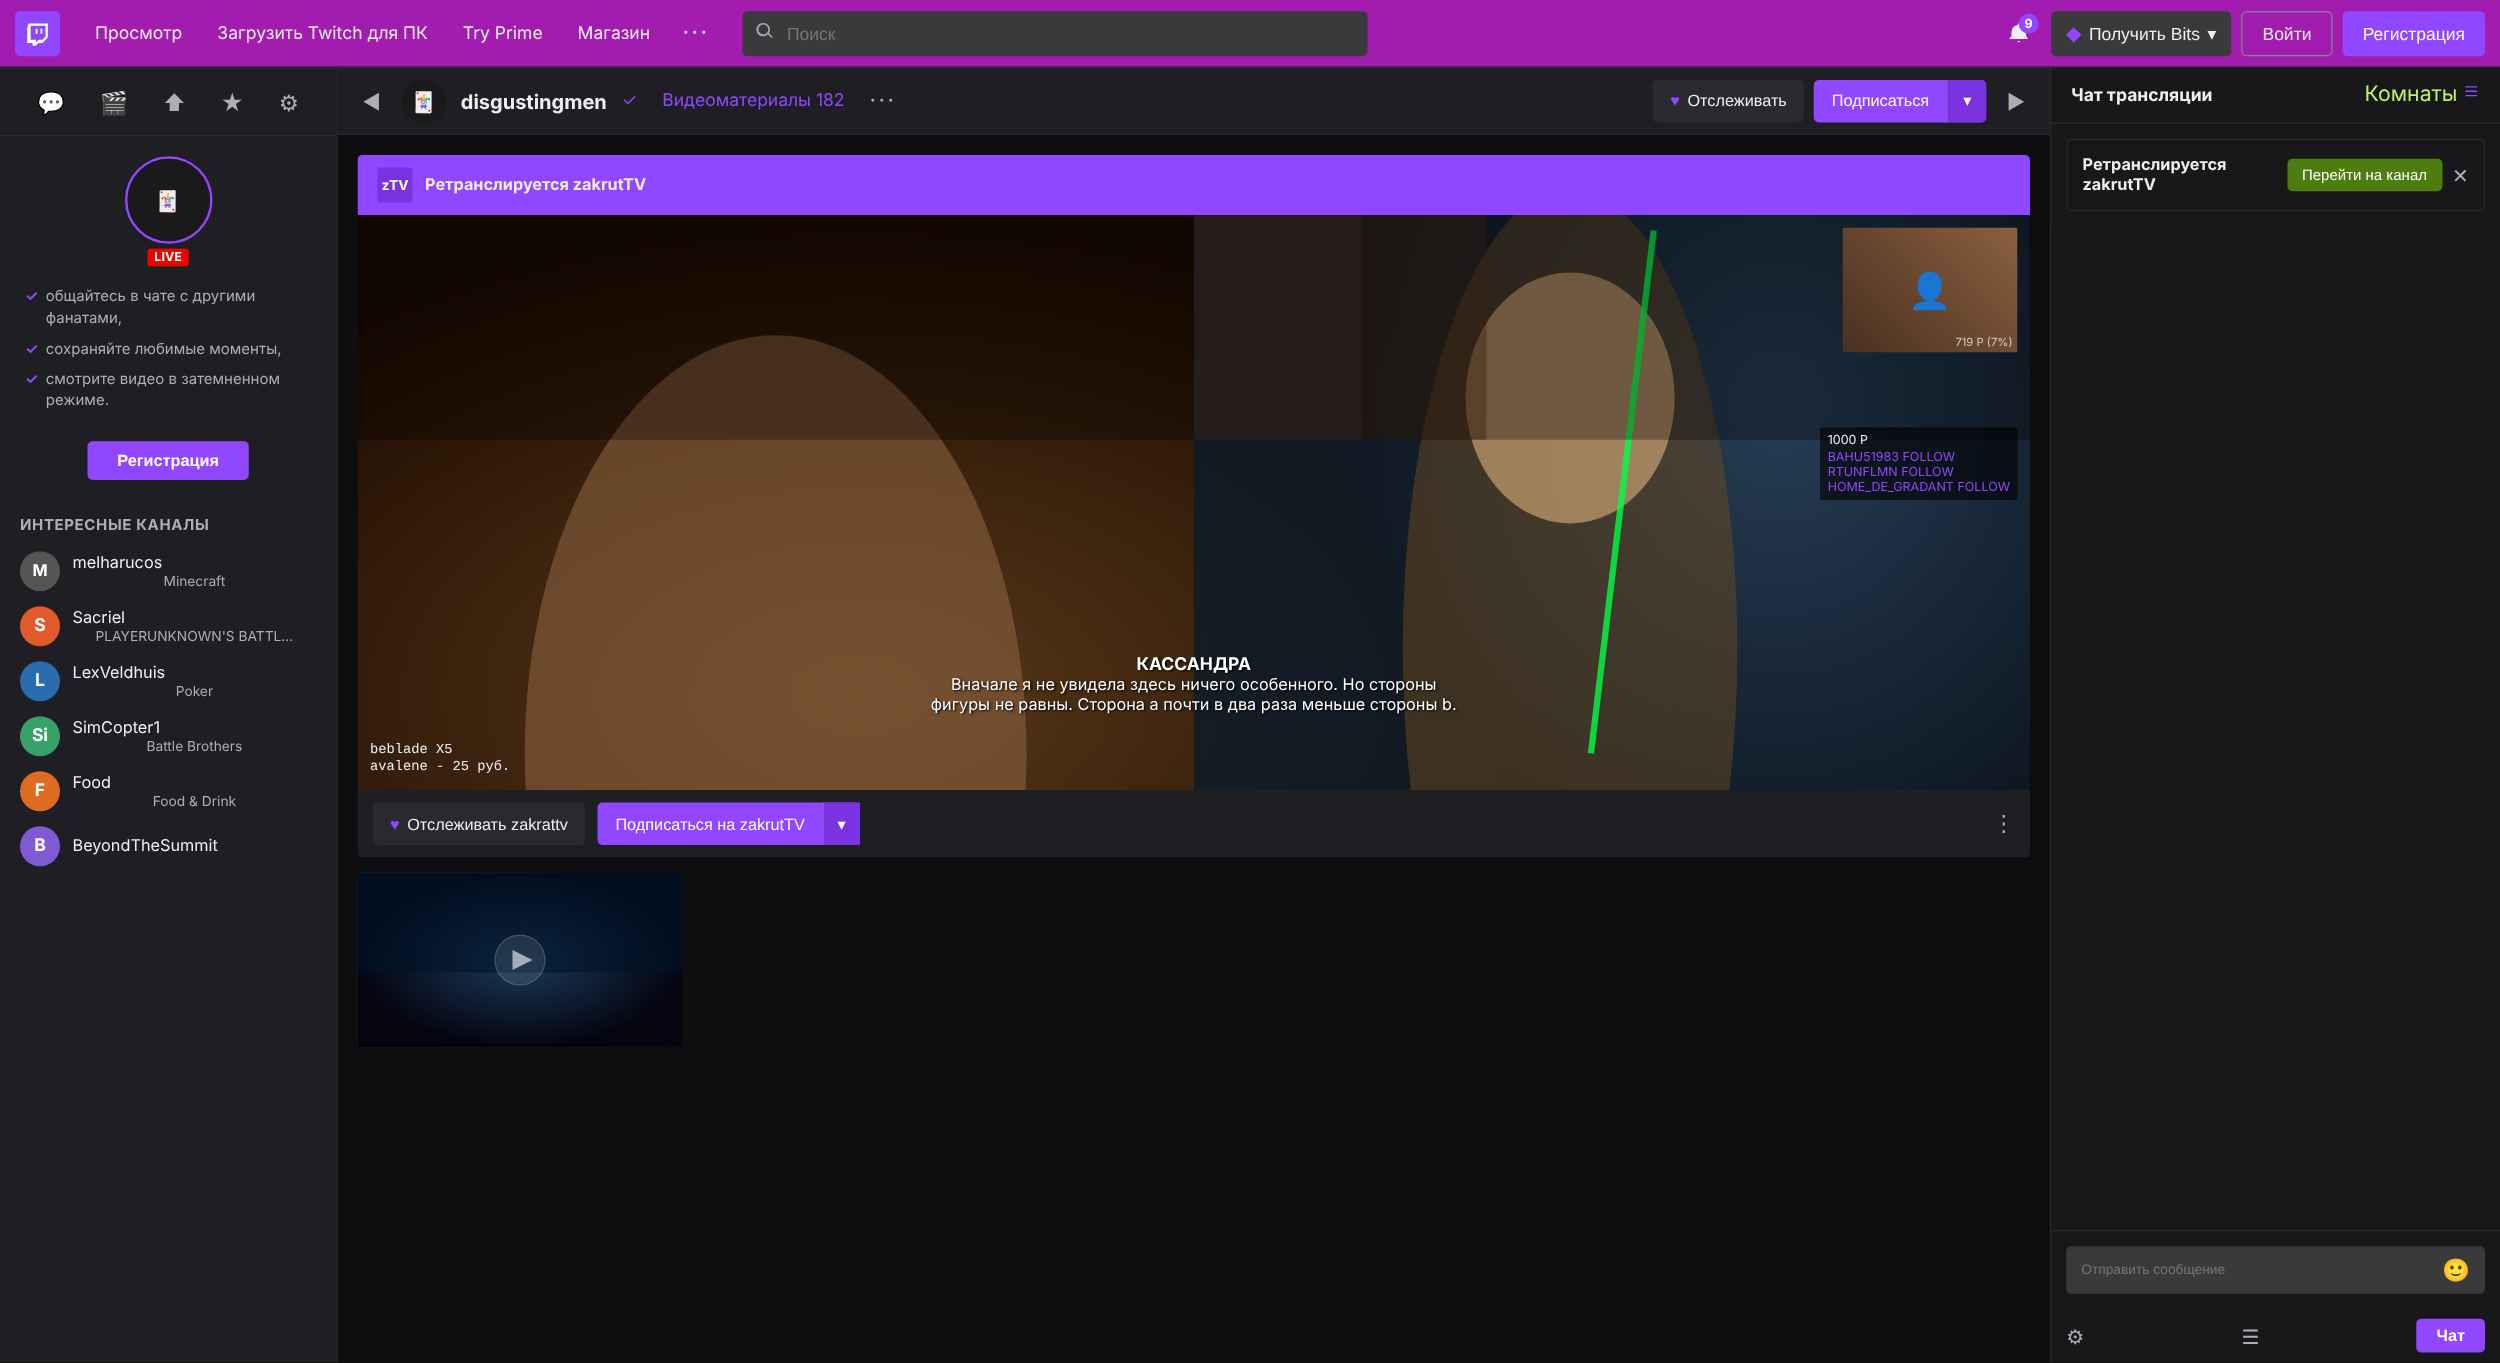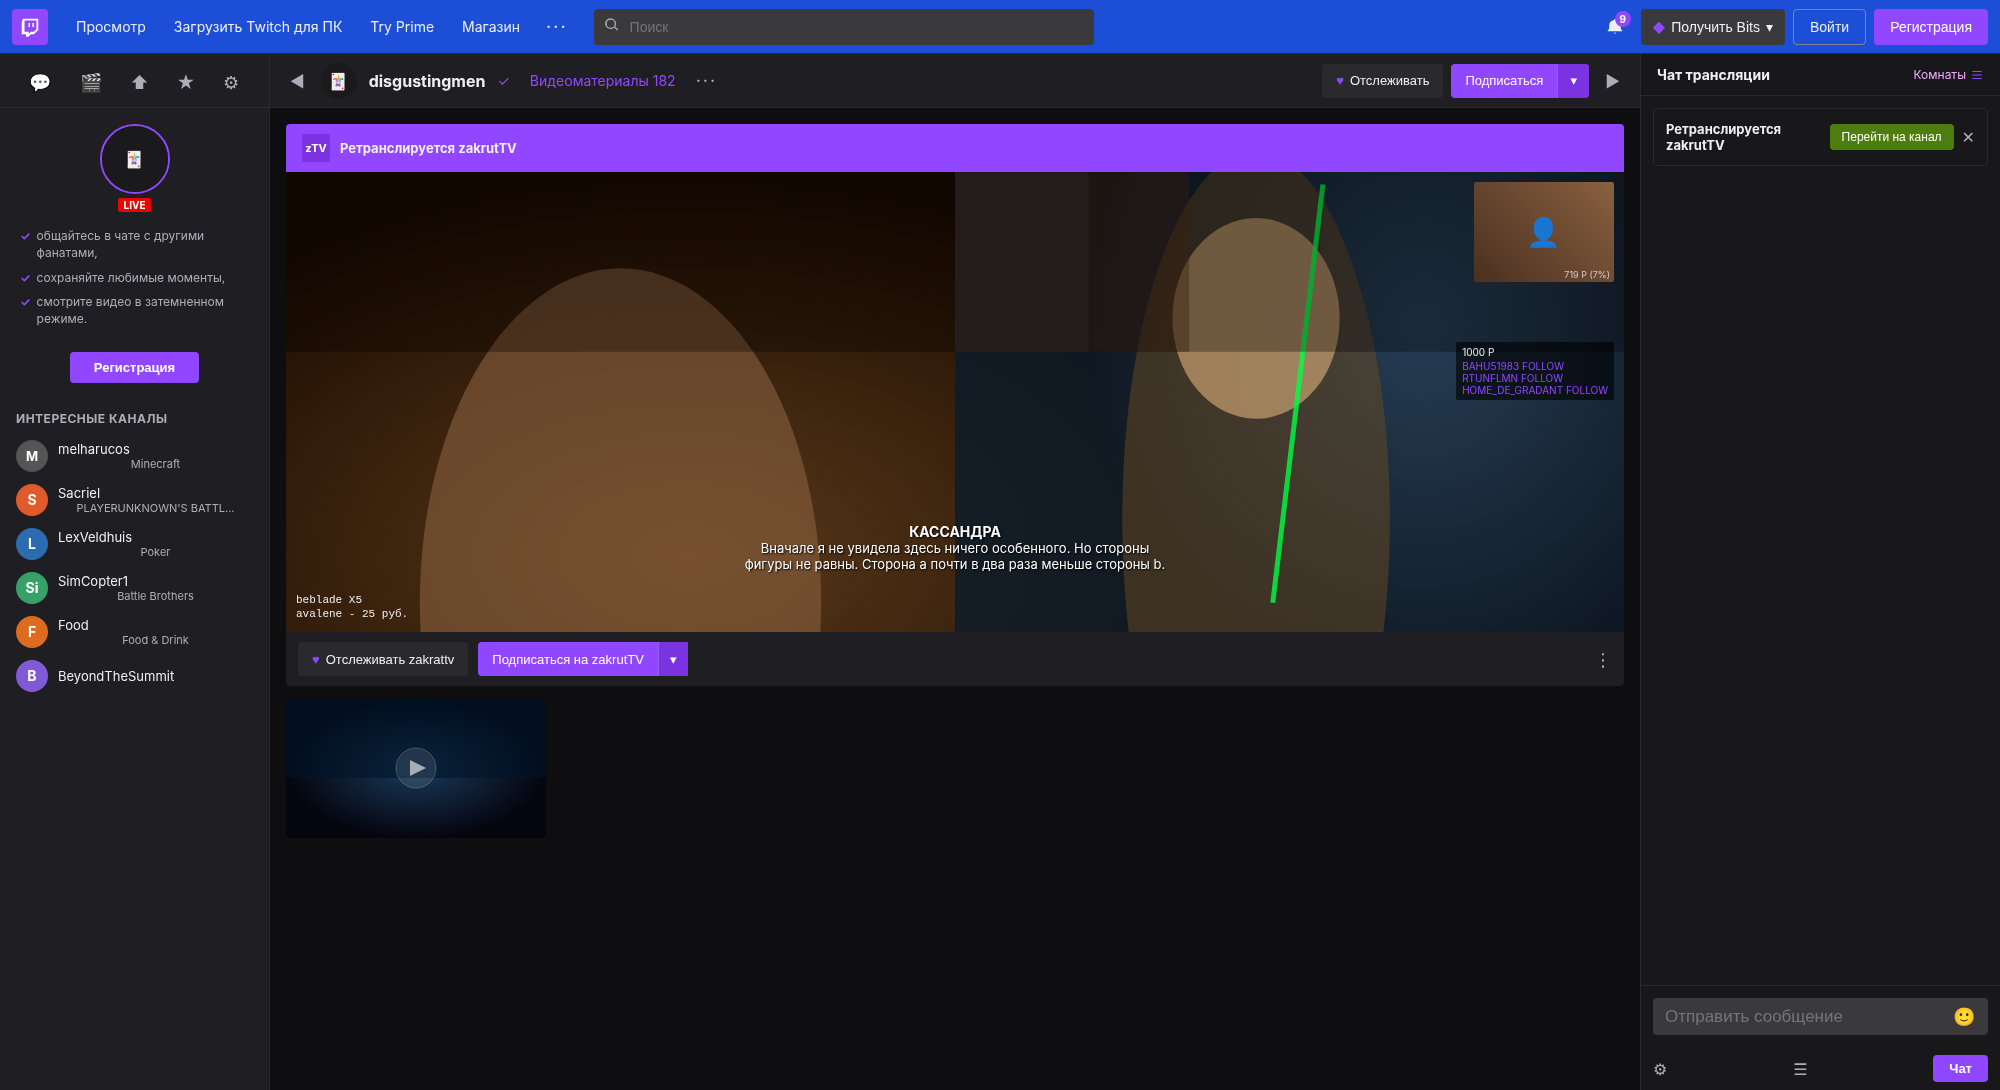--- a/index.html
+++ b/index.html
@@ -1,20 +1,20 @@
 <!DOCTYPE html>
 <html><head>
   <meta charset="utf-8">
   <style>
     * { margin: 0; padding: 0; box-sizing: border-box; }
     body { font-family: 'Inter', Arial, sans-serif; background: #0e0e10; color: #efeff1; width: 2000px; height: 1090px; overflow: hidden; display: flex; flex-direction: column; }
 
     
     .top-nav {
-      background: #1d4ed8;
+      background: #a21caf;
       height: 54px;
       display: flex;
       align-items: center;
       padding: 0 12px;
       gap: 0;
       flex-shrink: 0;
       border-bottom: 1px solid #2a2a2e;
     }
     .nav-logo {
       width: 36px; height: 36px;
@@ -490,23 +490,23 @@
     }
     .chat-header {
       display: flex;
       align-items: center;
       justify-content: space-between;
       padding: 12px 16px;
       border-bottom: 1px solid #2a2a2e;
     }
     .chat-title { font-size: 14px; font-weight: bold; color: #efeff1; }
     .chat-rooms-btn {
-      display: flex; align-items: flex-end; gap: 4px;
-      color: #f0abfc;
-      font-size: 12px;
+      display: flex; align-items: flex-start; gap: 4px;
+      color: #bef264;
+      font-size: 17px;
       cursor: pointer;
     }
     .chat-rebroadcast-banner {
       background: #18181b;
       border: 1px solid #2a2a2e;
       border-radius: 4px;
       margin: 12px;
       padding: 12px;
       display: flex;
       align-items: center;
@@ -548,21 +548,21 @@
       display: flex;
       align-items: center;
       gap: 8px;
     }
     .chat-input {
       flex: 1;
       background: transparent;
       border: none;
       outline: none;
       color: #efeff1;
-      font-size: 17px;
+      font-size: 11px;
     }
     .chat-emoji-btn {
       color: #adadb8;
       cursor: pointer;
       font-size: 18px;
     }
     .chat-bottom-bar {
       display: flex;
       align-items: center;
       justify-content: space-between;

